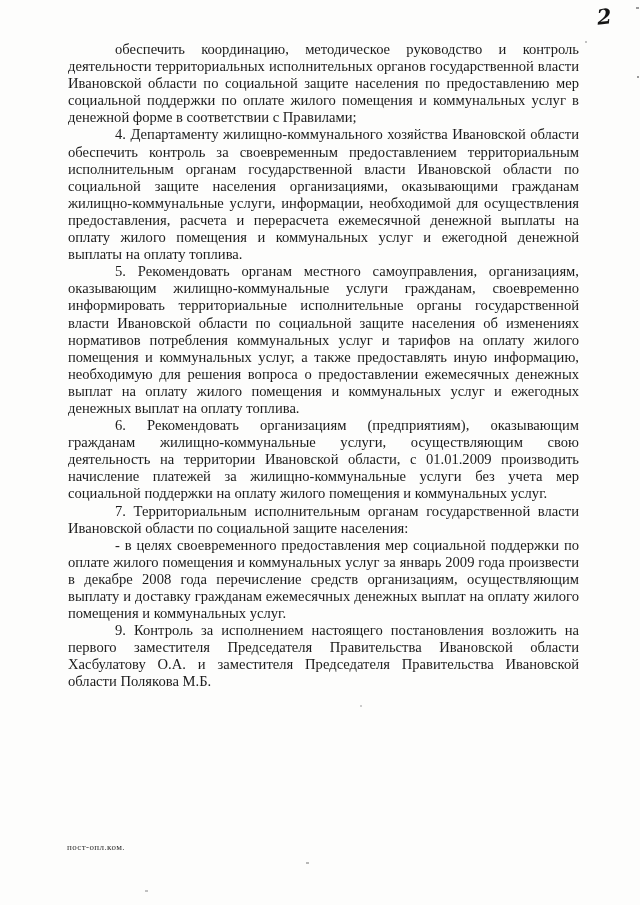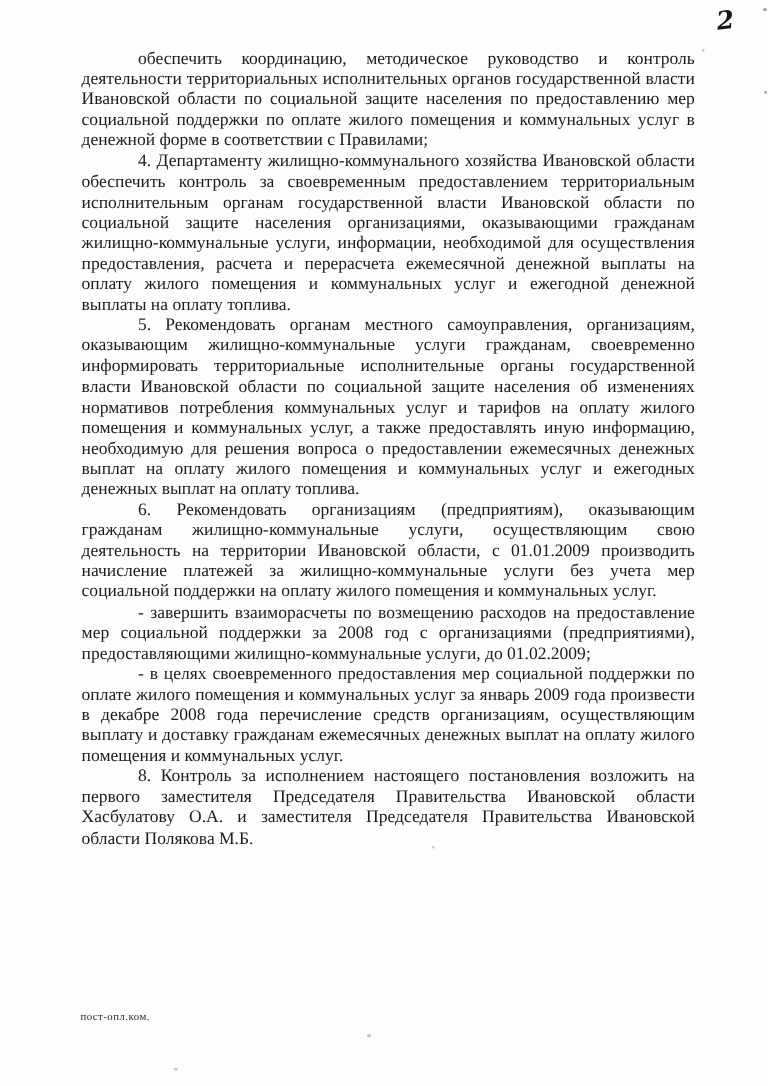--- a/index.html
+++ b/index.html
@@ -65,23 +65,23 @@
 
 <div class="page">
 
   <div class="page-number">2</div>
 
   <div class="body-text">
       <p class="para">обеспечить координацию, методическое руководство и контроль деятельности территориальных исполнительных органов государственной власти Ивановской области по социальной защите населения по предоставлению мер социальной поддержки по оплате жилого помещения и коммунальных услуг в денежной форме в соответствии с Правилами;</p>
       <p class="para">4. Департаменту жилищно-коммунального хозяйства Ивановской области обеспечить контроль за своевременным предоставлением территориальным исполнительным органам государственной власти Ивановской области по социальной защите населения организациями, оказывающими гражданам жилищно-коммунальные услуги, информации, необходимой для осуществления предоставления, расчета и перерасчета ежемесячной денежной выплаты на оплату жилого помещения и коммунальных услуг и ежегодной денежной выплаты на оплату топлива.</p>
       <p class="para">5. Рекомендовать органам местного самоуправления, организациям, оказывающим жилищно-коммунальные услуги гражданам, своевременно информировать территориальные исполнительные органы государственной власти Ивановской области по социальной защите населения об изменениях нормативов потребления коммунальных услуг и тарифов на оплату жилого помещения и коммунальных услуг, а также предоставлять иную информацию, необходимую для решения вопроса о предоставлении ежемесячных денежных выплат на оплату жилого помещения и коммунальных услуг и ежегодных денежных выплат на оплату топлива.</p>
       <p class="para">6. Рекомендовать организациям (предприятиям), оказывающим гражданам жилищно-коммунальные услуги, осуществляющим свою деятельность на территории Ивановской области, с 01.01.2009 производить начисление платежей за жилищно-коммунальные услуги без учета мер социальной поддержки на оплату жилого помещения и коммунальных услуг.</p>
-      <p class="para">- завершить взаиморасчеты по возмещению расходов на предоставление мер социальной поддержки за 2008 год с организациями (предприятиями), предоставляющими жилищно-коммунальные услуги, до 01.02.2009;</p>
+      <p class="para">7. Территориальным исполнительным органам государственной власти Ивановской области по социальной защите населения:</p>
       <p class="para">- в целях своевременного предоставления мер социальной поддержки по оплате жилого помещения и коммунальных услуг за январь 2009 года произвести в декабре 2008 года перечисление средств организациям, осуществляющим выплату и доставку гражданам ежемесячных денежных выплат на оплату жилого помещения и коммунальных услуг.</p>
-      <p class="para">8. Контроль за исполнением настоящего постановления возложить на первого заместителя Председателя Правительства Ивановской области Хасбулатову О.А. и заместителя Председателя Правительства Ивановской области Полякова М.Б.</p>
+      <p class="para">9. Контроль за исполнением настоящего постановления возложить на первого заместителя Председателя Правительства Ивановской области Хасбулатову О.А. и заместителя Председателя Правительства Ивановской области Полякова М.Б.</p>
     </div>
 
   <div class="footer-note">пост-опл.ком.</div>
 
   <div class="scan-artifact artifact-1"></div>
   <div class="scan-artifact artifact-2"></div>
   <div class="scan-artifact artifact-3"></div>
   <div class="scan-artifact artifact-4"></div>
   <div class="scan-artifact artifact-5"></div>
   <div class="scan-artifact artifact-6"></div>

